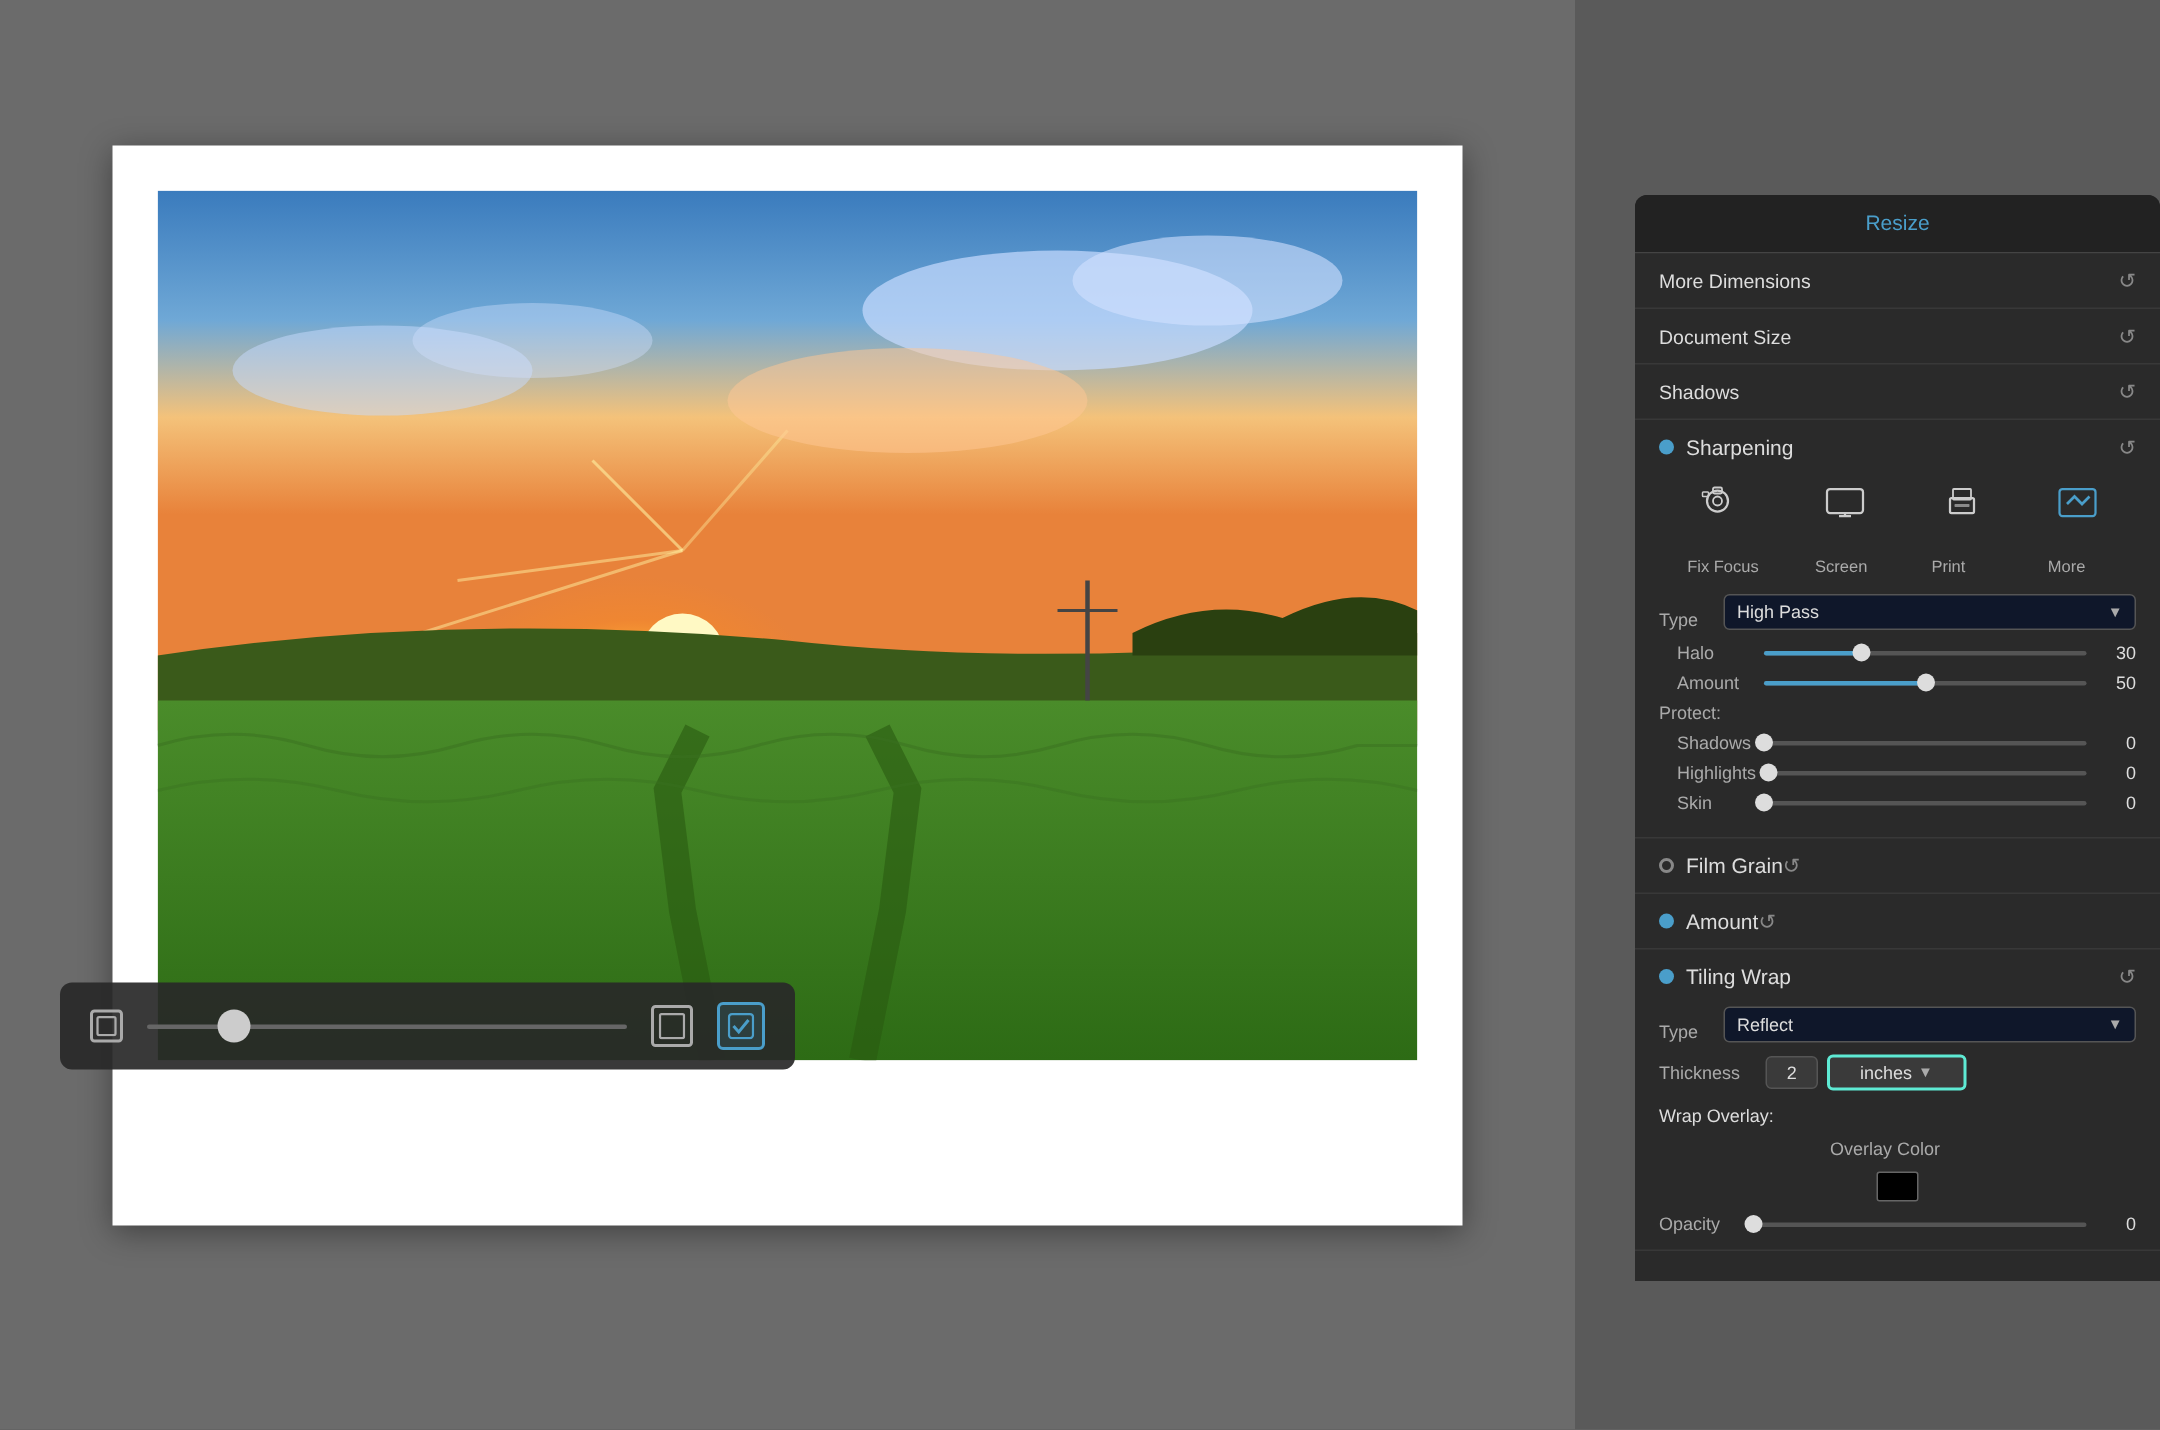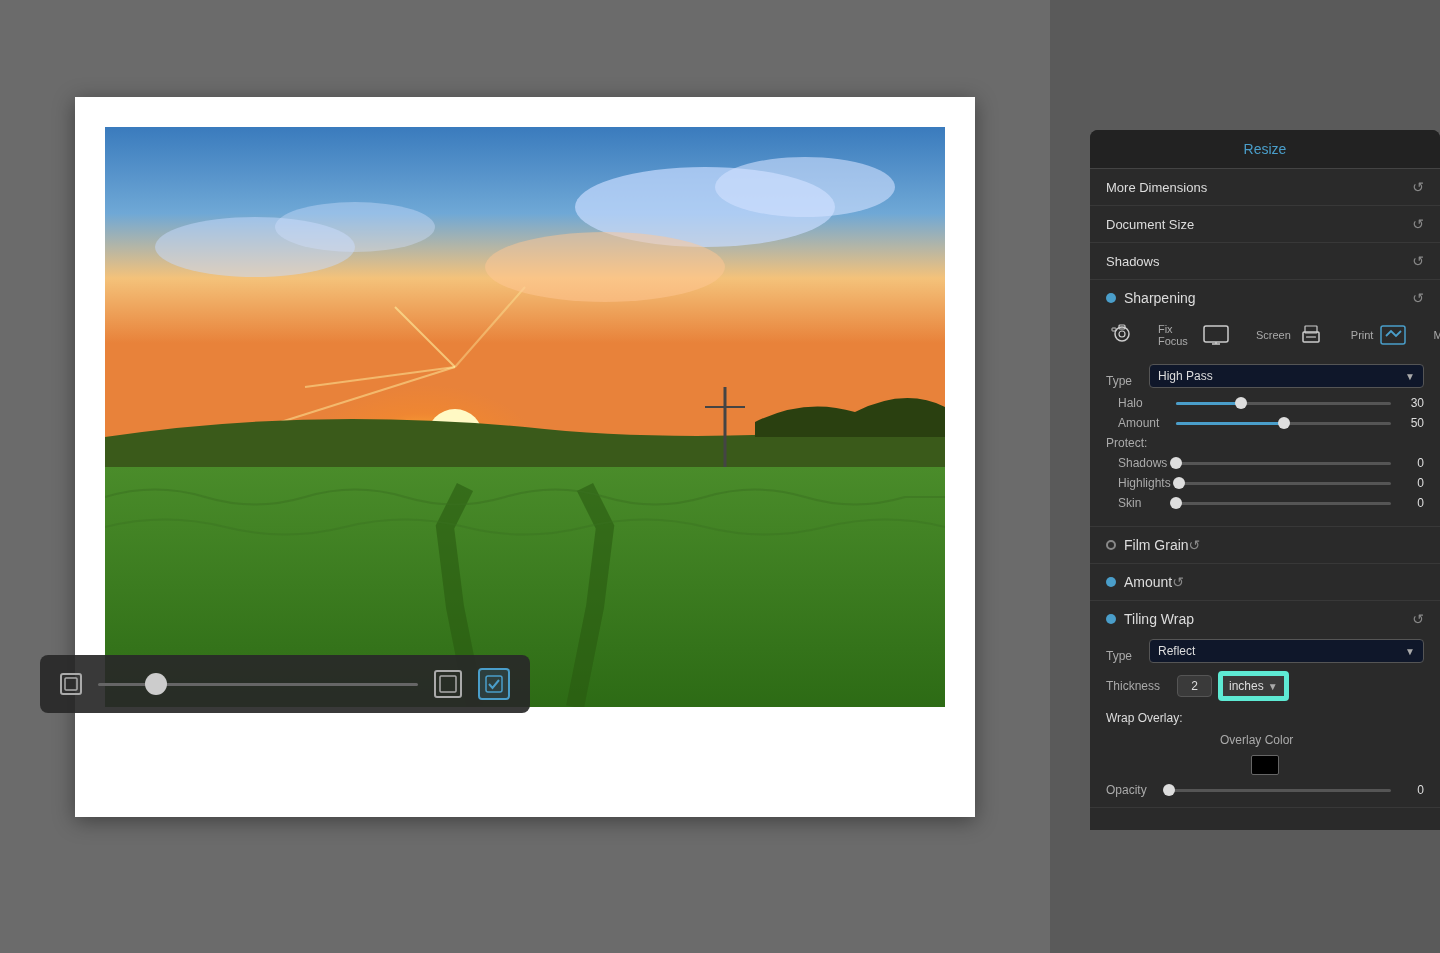--- a/index.html
+++ b/index.html
@@ -204,22 +204,22 @@
 
     
     .sharpen-icons-row {
       display: flex;
       justify-content: space-around;
       margin-bottom: 12px;
     }
 
     .sharpen-icon-item {
       display: flex;
-      flex-direction: row;
-      align-items: center;
+      flex-direction: column;
+      align-items: flex-start;
       gap: 20px;
       cursor: pointer;
     }
 
     .sharpen-icon-box {
       width: 40px;
       height: 34px;
       display: flex;
       align-items: center;
       justify-content: center;
@@ -360,25 +360,25 @@
       border-radius: 4px;
       color: #ddd;
       font-size: 12px;
       padding: 3px 6px;
       width: 35px;
       text-align: center;
     }
 
     .unit-select {
       background: #3a3a3a;
-      border: 5px solid #5eead4;
+      border: 2px solid #5eead4;
       border-radius: 4px;
       color: #ddd;
       font-size: 12px;
-      padding: 3px 6px;
+      padding: 3px 20px;
       cursor: pointer;
       display: flex;
       align-items: center;
       gap: 4px;
     }
 
     .wrap-overlay-label {
       color: #ddd;
       font-size: 12px;
       margin-bottom: 8px;

